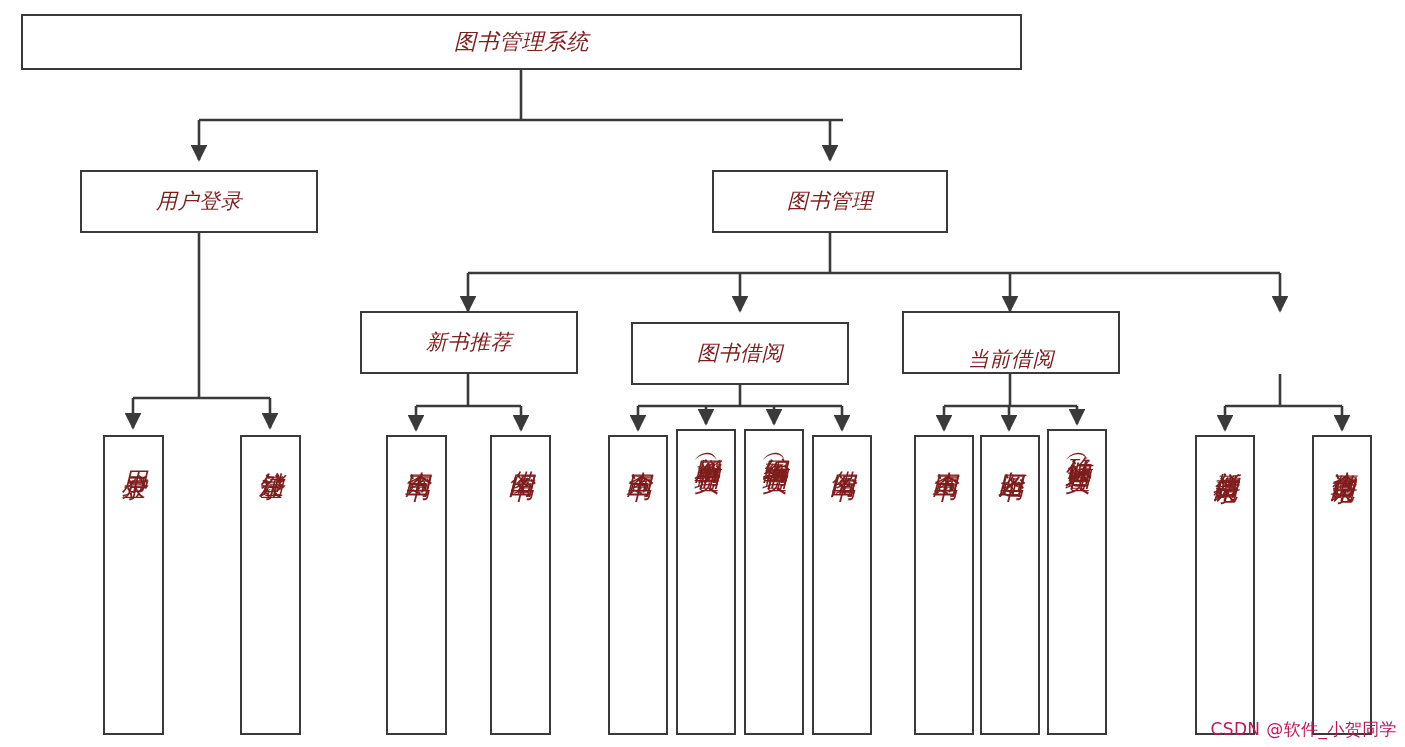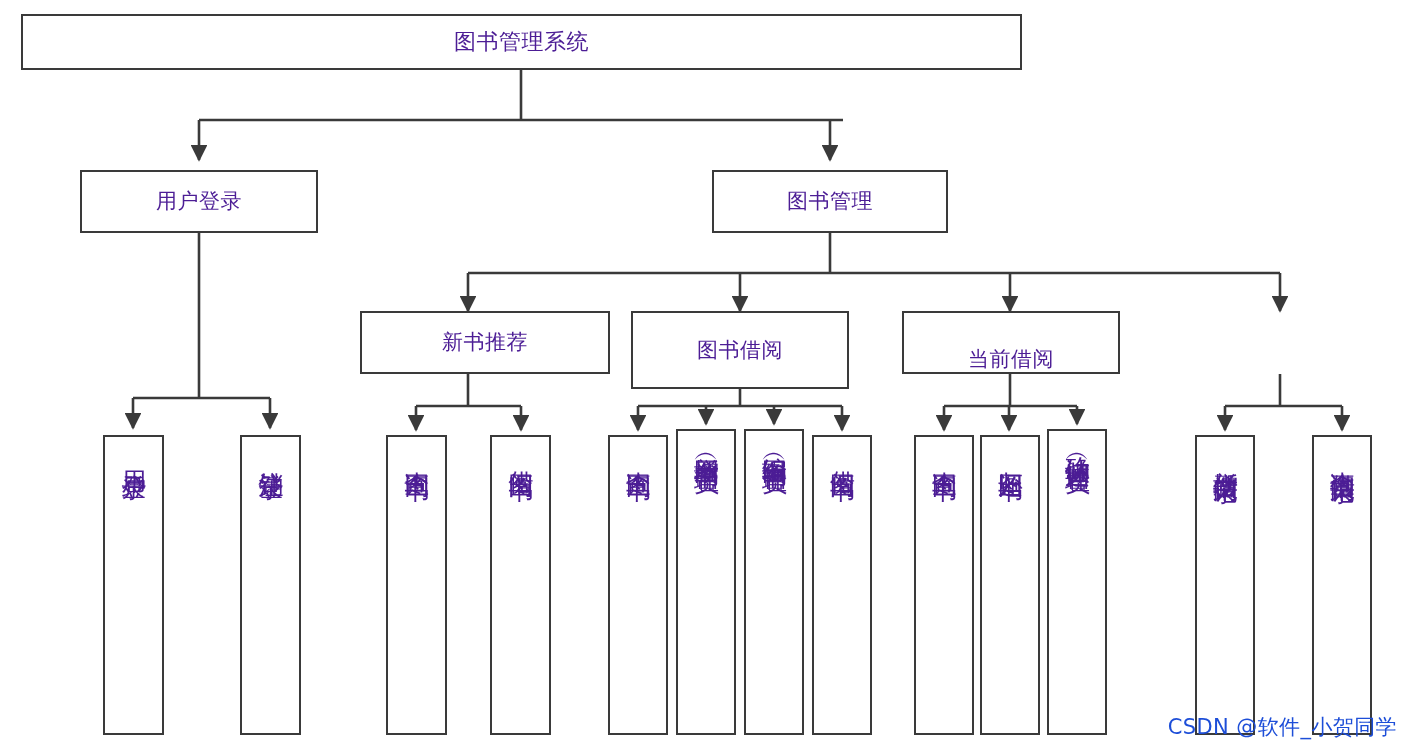--- a/index.html
+++ b/index.html
@@ -32,21 +32,22 @@
     background: #ffffff;
     display: flex;
     align-items: center;
     justify-content: center;
     color: #262626;
   }
   .node .label {
     display: block;
     text-align: center;
     line-height: 1.18;
-    color: #4c1d95;
+    color: #7f1d1d;
+    font-style: italic;
   }
   
   .node.horiz .label {
     writing-mode: horizontal-tb;
     font-size: 21px;
     letter-spacing: 0.5px;
   }
   .node.title .label {
     font-size: 22px;
   }
@@ -67,22 +68,22 @@
   .node.vert.tall {
     padding-top: 6px;
   }
   .node.vert.tall .label {
     max-height: 290px;
   }
   .watermark {
     position: absolute;
     right: 8px;
     bottom: 6px;
-    font-size: 21px;
-    color: #1d4ed8;
+    font-size: 17px;
+    color: #be185d;
     letter-spacing: 0.4px;
     white-space: nowrap;
     font-family: "DejaVu Sans", "Liberation Sans", sans-serif;
   }
 </style>
 </head>
 <body>
 
 <div id="canvas">
 
@@ -140,24 +141,24 @@
     <span class="label">图书管理系统</span>
   </div>
 
   <div class="node horiz" style="left:80px; top:170px; width:238px; height:63px;">
     <span class="label">用户登录</span>
   </div>
   <div class="node horiz" style="left:712px; top:170px; width:236px; height:63px;justify-content:center;">
     <span class="label">图书管理</span>
   </div>
 
-  <div class="node horiz" style="left:360px; top:311px; width:250px; height:63px;">
+  <div class="node horiz" style="left:360px; top:311px; width:218px; height:63px;">
     <span class="label">新书推荐</span>
   </div>
-  <div class="node horiz" style="left:631px; top:311px; width:218px; height:78px;">
+  <div class="node horiz" style="left:631px; top:322px; width:218px; height:63px;">
     <span class="label">图书借阅</span>
   </div>
   <div class="node horiz" style="left:902px; top:311px; width:218px; height:63px;align-items:flex-end;">
     <span class="label">当前借阅</span>
   </div>
 
   <div class="node vert" style="left:103px; top:435px; width:61px; height:300px;">
     <span class="label">用户登录</span>
   </div>
   <div class="node vert" style="left:240px; top:435px; width:61px; height:300px;">

